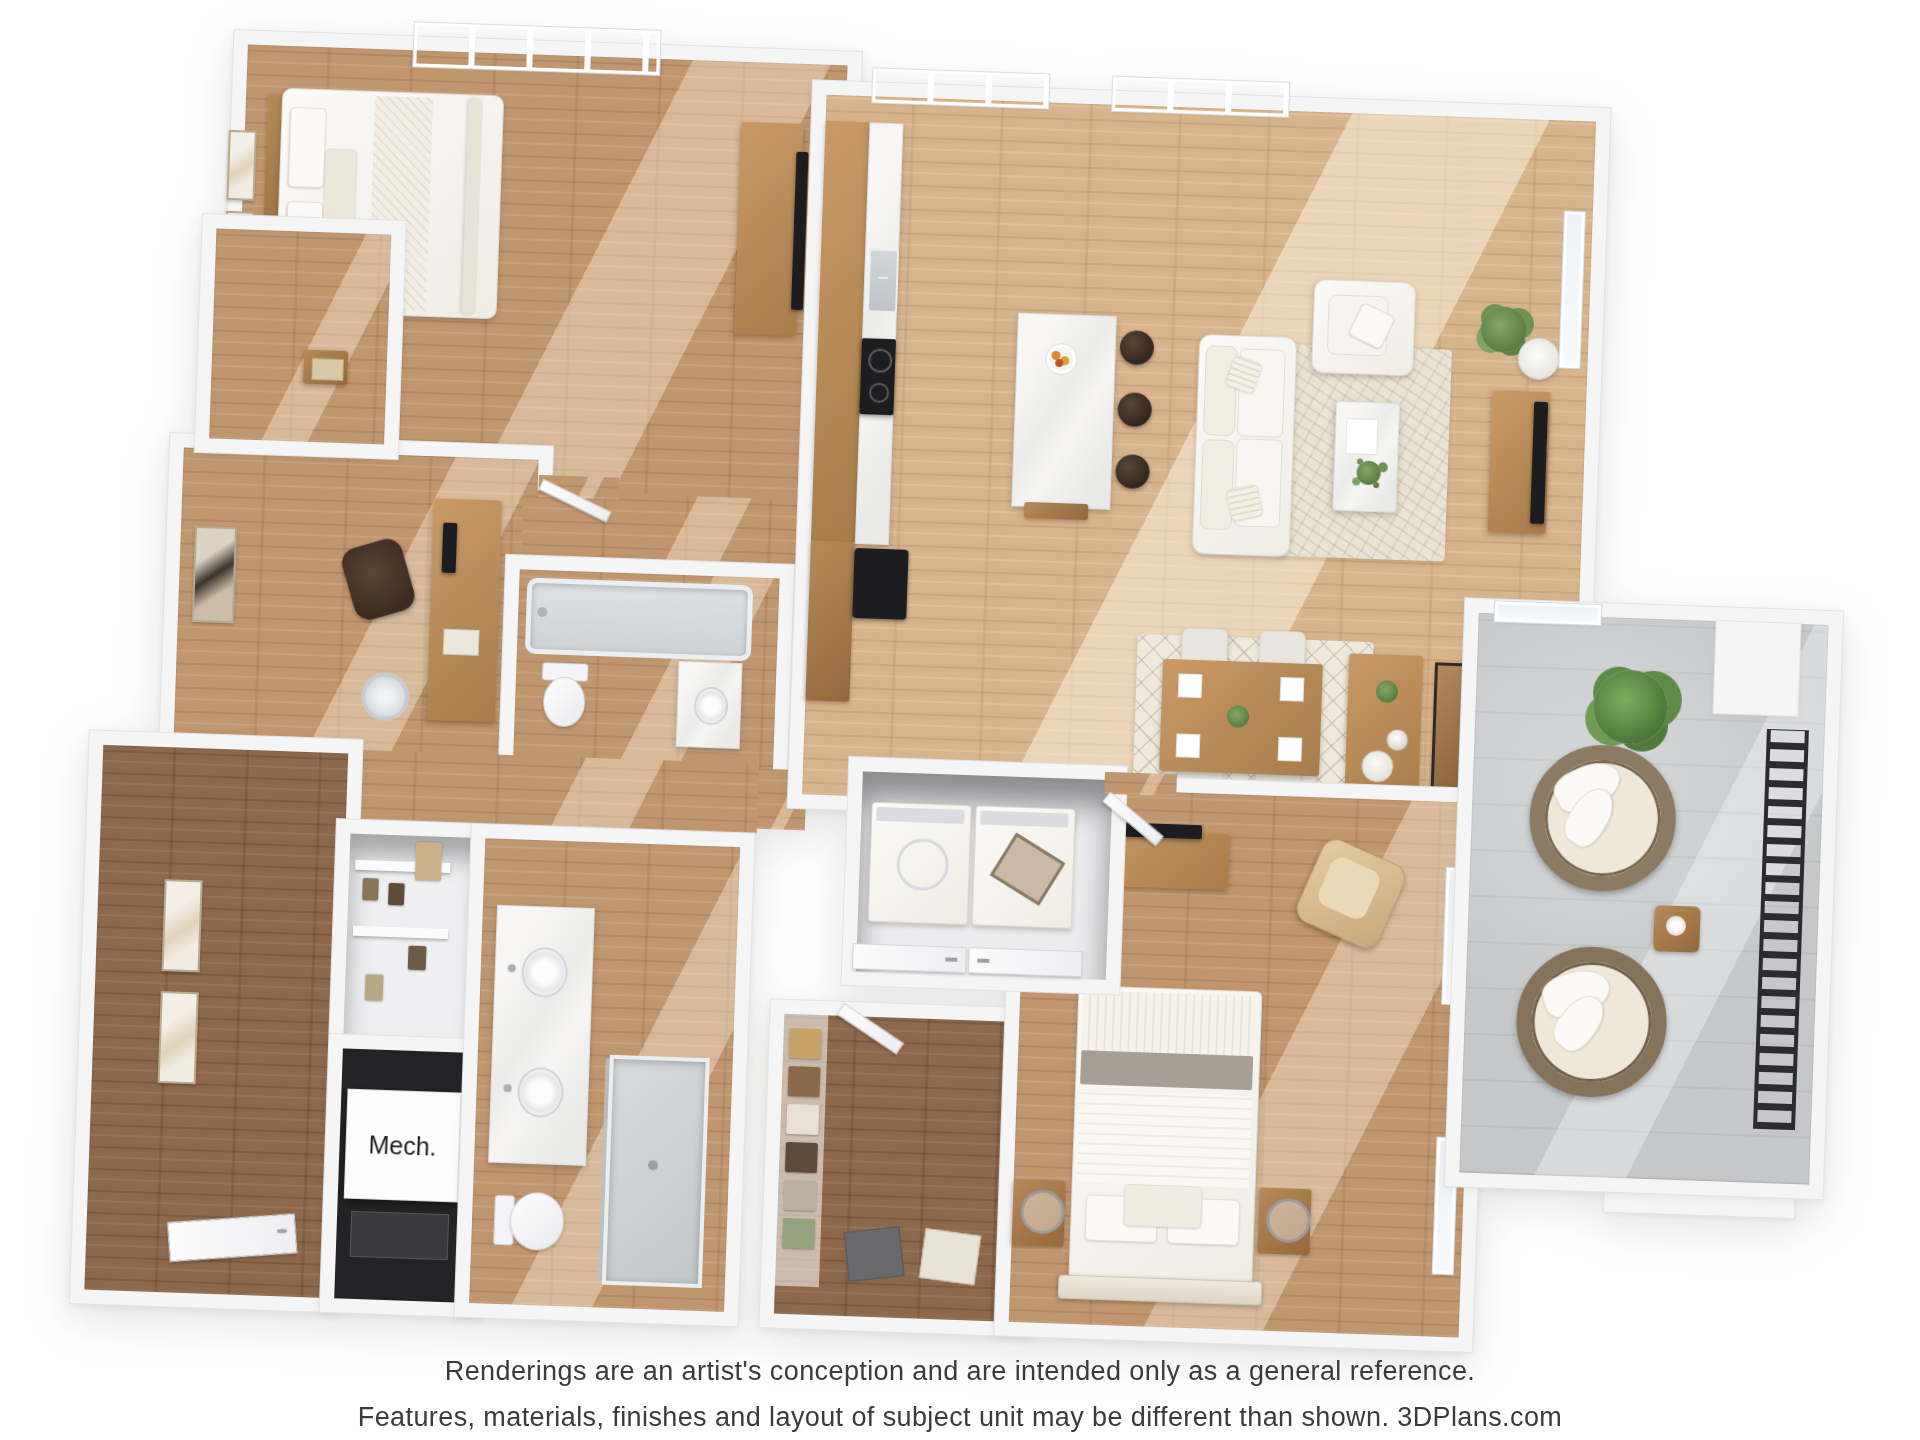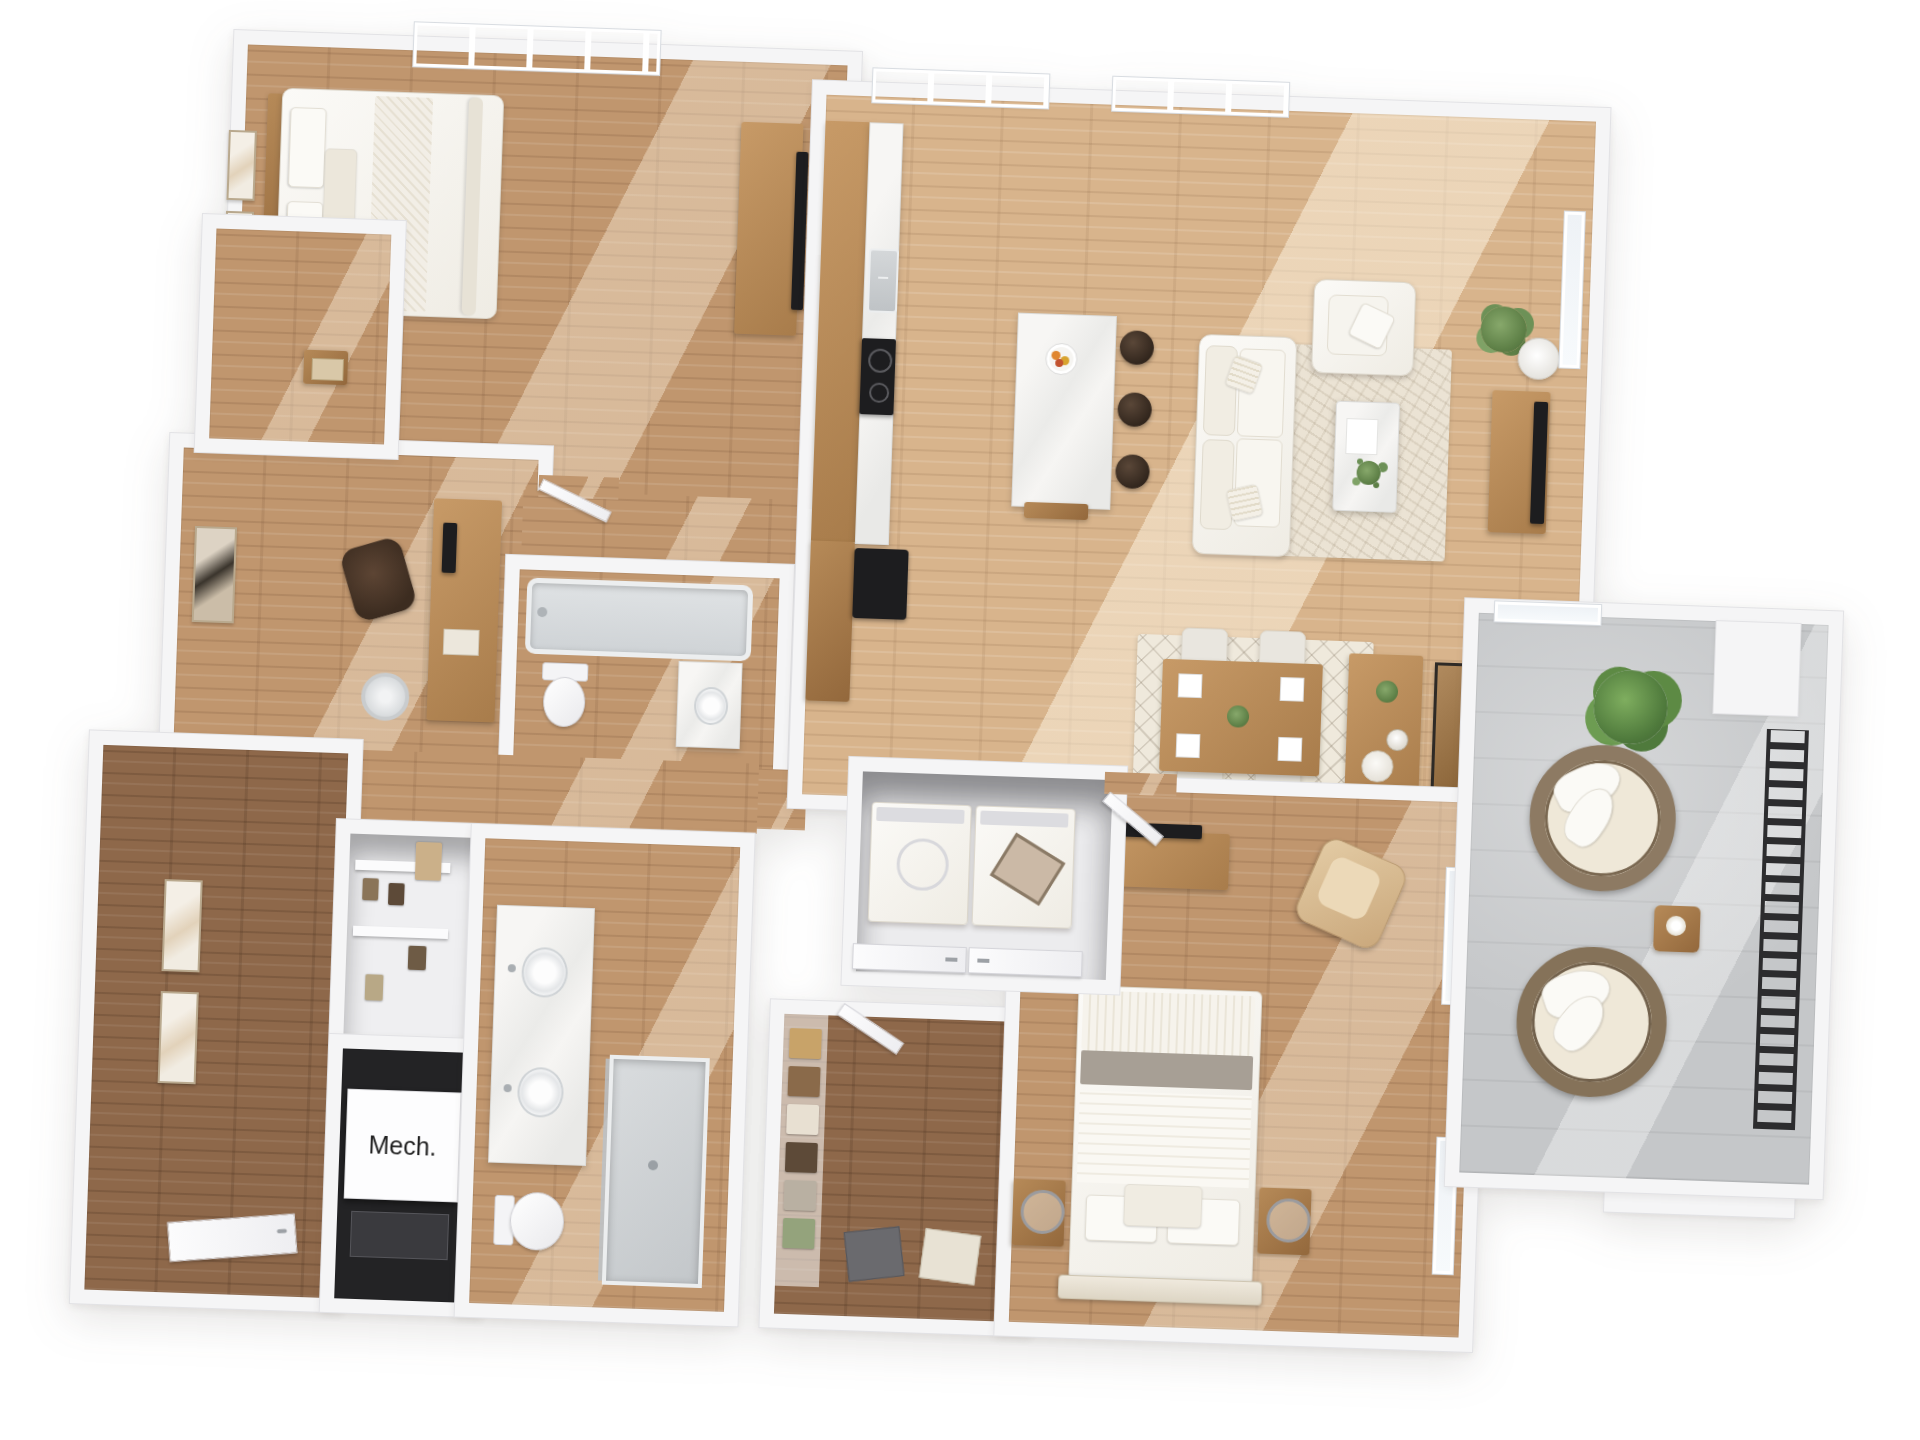--- a/index.html
+++ b/index.html
@@ -302,13 +302,15 @@
         <div class="abs" style="left:12px;top:10px;width:20px;height:20px;border-radius:50%;background:radial-gradient(circle,#fff 30%,#e4e0d4 70%);"></div>
       </div>
     </div>
     <div class="abs win" style="left:1430px;top:542px;width:100px;height:14px;z-index:6;"></div>
     <div class="wallstub" style="left:1652px;top:554px;width:84px;height:92px;z-index:6;"></div>
     <div class="abs railing" style="left:1706px;top:660px;width:34px;height:400px;z-index:7;"></div>
     <div class="wallstub" style="left:1560px;top:1100px;width:190px;height:48px;z-index:4;"></div>
 
   </div>
 
+  <div class="disclaimer" style="top:1348px;">Renderings are an artist's conception and are intended only as a general reference.</div>
+  <div class="disclaimer" style="top:1394px;">Features, materials, finishes and layout of subject unit may be different than shown. 3DPlans.com</div>
 </div>
 
 </body></html>

